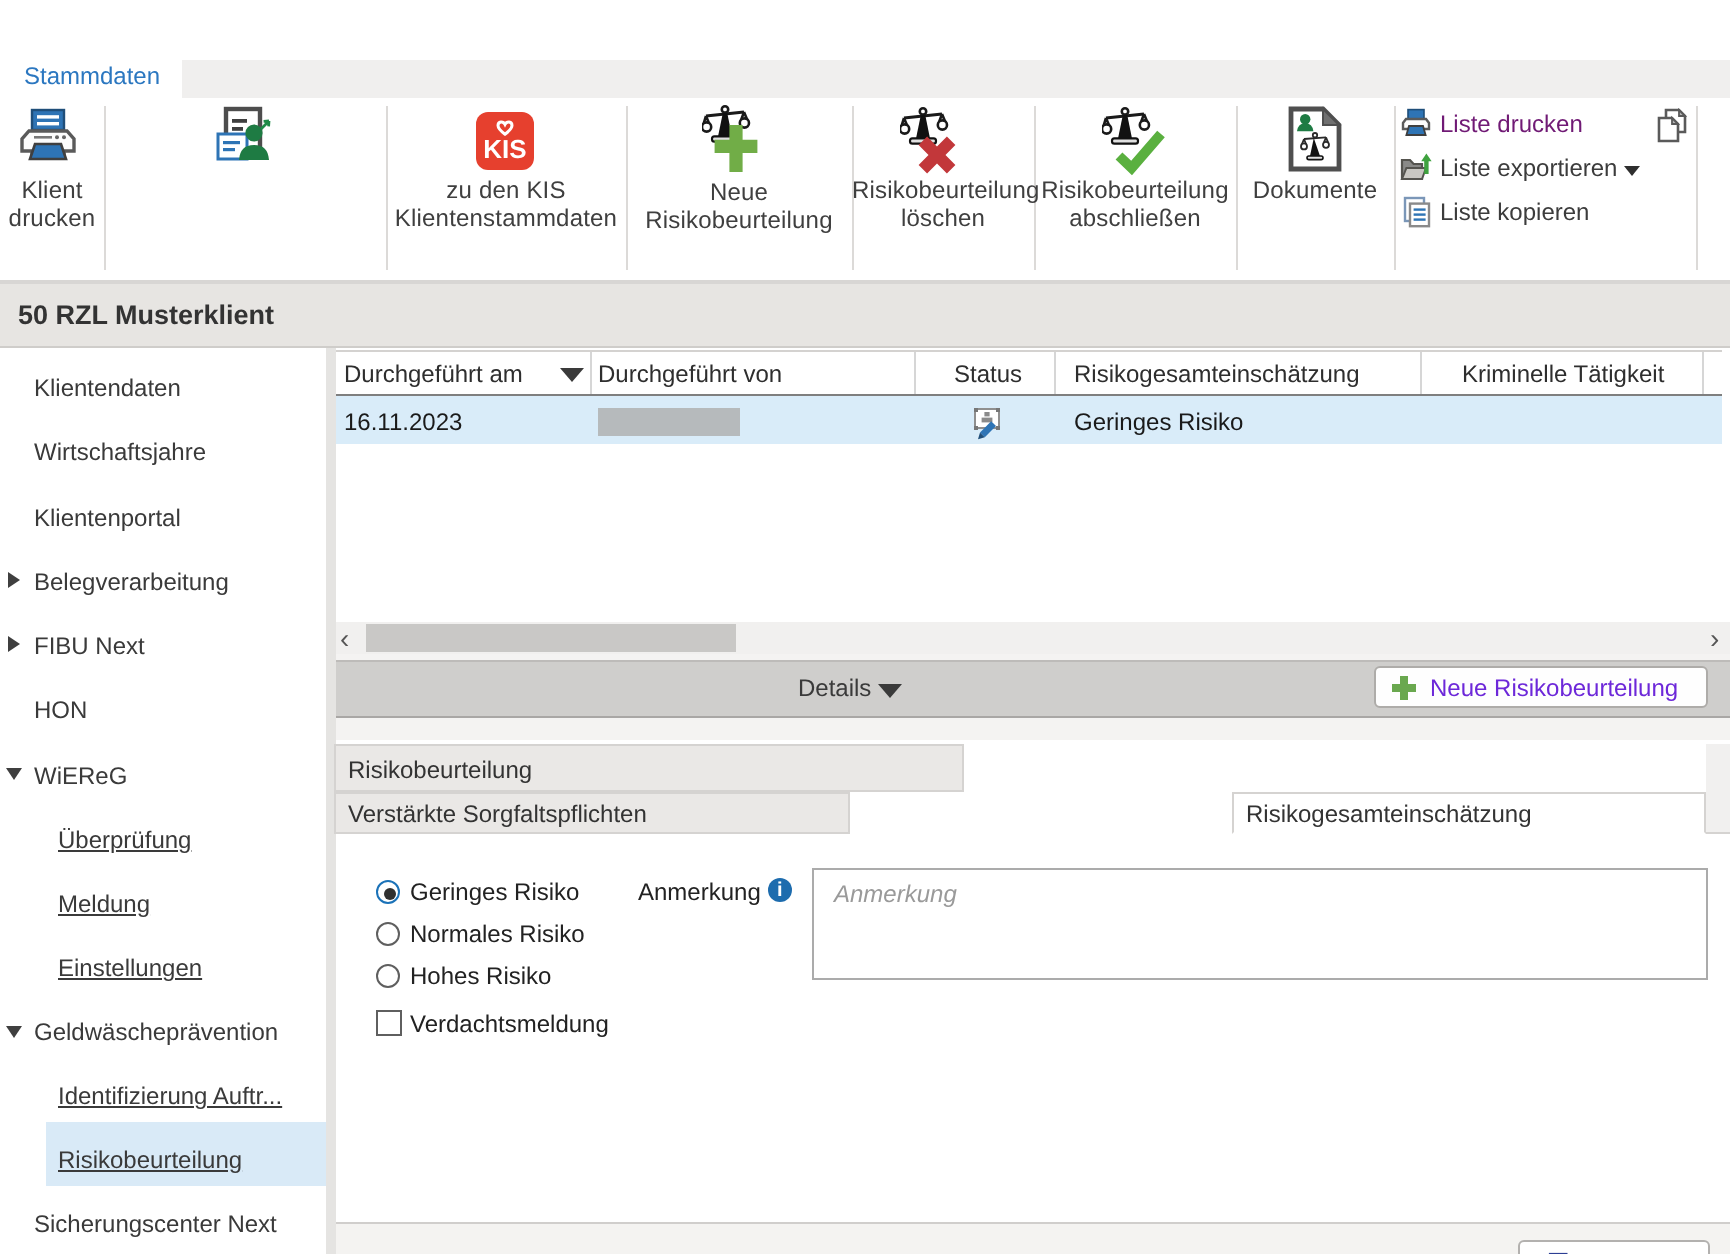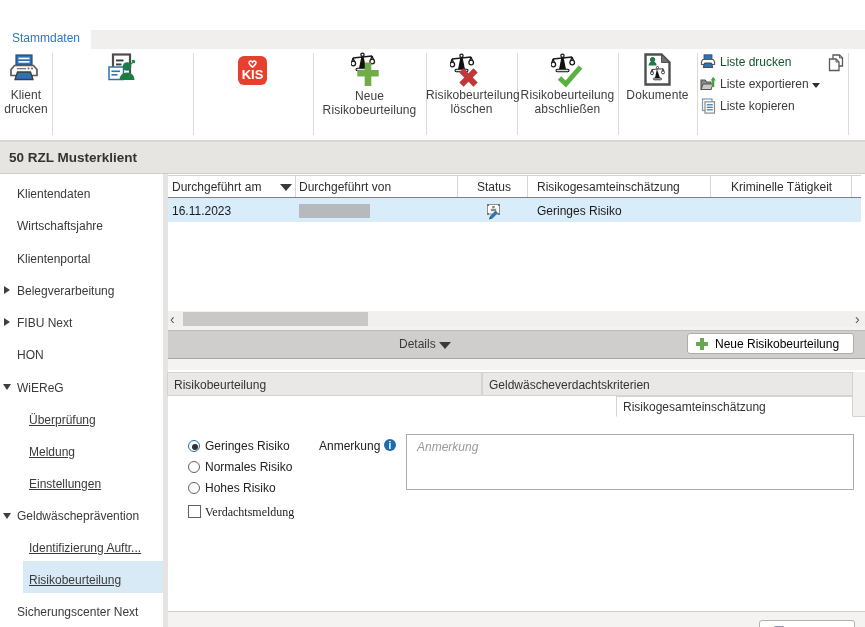--- a/index.html
+++ b/index.html
@@ -58,20 +58,21 @@
 <path d="M25.5 11.5 L29.5 7.5 M29.5 7.5 L26.8 7.7 M29.5 7.5 L29.3 10.2" stroke="#1e8a47" stroke-width="1.4" fill="none"></path>
 <circle cx="22" cy="13.5" r="4.3" fill="#1e7b43"></circle>
 <path d="M14.5 27 Q15 19.5 22 19.5 Q29 19.5 29.5 27 Z" fill="#1e7b43"></path>
 </svg>
 
 <div class="abs" style="left:238px;top:28px;width:29px;height:29px;background:#e6402e;border-radius:6px;"></div>
 <svg class="abs" style="left:238px;top:28px;" width="29" height="29" viewBox="0 0 29 29">
 <path d="M14.5 6.2 C13.6 4.4 11 4.6 11 6.8 C11 8.5 13 10 14.5 11.1 C16 10 18 8.5 18 6.8 C18 4.6 15.4 4.4 14.5 6.2 Z" fill="none" stroke="#fff" stroke-width="1.5"></path>
 <text x="14.5" y="23" text-anchor="middle" font-size="13" font-weight="bold" fill="#fff" font-family="Liberation Sans,sans-serif">KIS</text>
 </svg>
+<div class="lbl" style="left:193px;width:120px;">zu den KIS<br>Klientenstammdaten</div>
 
 <svg class="abs" style="left:351px;top:24px;" width="34" height="35" viewBox="0 0 34 35">
 <g id="scaleg" stroke="#1a1a1a" fill="none" stroke-width="1.3">
 <path d="M2 6 L21 4" stroke-width="1.6"></path>
 <circle cx="11.5" cy="2.7" r="1.6" fill="#fff"></circle>
 <path d="M10.4 4.6 L12.6 4.4 L15 16.2 L8 16.2 Z" fill="#111" stroke="none"></path>
 <rect x="5" y="16.2" width="13" height="2.6" rx="1.2" fill="#e0e0e0" stroke="#111" stroke-width="1.1"></rect>
 <path d="M2 6 L0.9 9.6 M2 6 L3.5 9.6"></path>
 <circle cx="2.3" cy="11.5" r="2.3"></circle>
 <path d="M21 4 L19.7 7.6 M21 4 L22.5 7.6"></path>
@@ -111,21 +112,21 @@
 <circle cx="19" cy="19.4" r="1.5"></circle>
 </g>
 </svg>
 <div class="lbl" style="left:618px;width:79px;">Dokumente</div>
 
 <svg class="abs" style="left:700px;top:26px;" width="16" height="16" viewBox="0 0 16 16">
 <rect x="4" y="0.8" width="8" height="5" fill="#2e74b5" stroke="#1f4e79" stroke-width="0.8"></rect>
 <path d="M3 5.5 L13 5.5 L14.5 7.5 L14.5 10.5 L1.5 10.5 L1.5 7.5 Z" fill="#fcfcfc" stroke="#5a5a5a" stroke-width="1.2"></path>
 <path d="M4.5 9 L11.5 9 L12.8 13.5 L3.2 13.5 Z" fill="#2e74b5" stroke="#3f3f3f" stroke-width="0.9"></path>
 </svg>
-<div class="abs" style="left:720px;top:27px;font-size:12px;color:#14532d;">Liste drucken</div>
+<div class="abs" style="left:720px;top:27px;font-size:12px;color:#701a75;">Liste drucken</div>
 <svg class="abs" style="left:700px;top:48px;" width="17" height="16" viewBox="0 0 17 16">
 <path d="M1 13.5 L1 4 L5 4 L6.8 6 L11 6 L11 13.5 Z" fill="#8a8a88" stroke="#55544f" stroke-width="1.1"></path>
 <path d="M1 13.5 L3.2 8 L13 8 L11 13.5 Z" fill="#c9c7c2" stroke="#55544f" stroke-width="1"></path>
 <line x1="13.2" y1="11" x2="13.2" y2="3.5" stroke="#3fa23f" stroke-width="2.2"></line>
 <path d="M10.6 4.6 L15.8 4.6 L13.2 0.8 Z" fill="#3fa23f"></path>
 </svg>
 <div class="abs" style="left:720px;top:49px;font-size:12px;color:#3c3c3c;">Liste exportieren</div>
 <div class="abs" style="left:812px;top:55px;width:0;height:0;border-left:4.5px solid transparent;border-right:4.5px solid transparent;border-top:5px solid #2f2f2f;"></div>
 <svg class="abs" style="left:700px;top:70px;" width="16" height="16" viewBox="0 0 16 16">
 <rect x="2.5" y="1" width="9.5" height="11.5" fill="#fff" stroke="#7b97b8" stroke-width="1.2"></rect>
@@ -204,37 +205,37 @@
 <div class="abs" style="left:183px;top:284px;width:185px;height:14px;background:#c9c8c6;"></div>
 
 <div class="abs" style="left:168px;top:299px;width:697px;height:43px;background:#f4f3f2;"></div>
 <div class="abs" style="left:168px;top:302px;width:697px;height:29px;background:#cfcecc;border-top:1px solid #bdbbb9;border-bottom:1px solid #a9a7a5;box-sizing:border-box;"></div>
 <div class="abs" style="left:399px;top:309px;font-size:12px;color:#3a3a3a;">Details</div>
 <div class="tri-d abs" style="left:439px;top:314px;"></div>
 <div class="abs" style="left:687px;top:305px;width:167px;height:21px;background:#fefefe;border:1px solid #aeaca9;border-radius:3px;box-sizing:border-box;"></div>
 <svg class="abs" style="left:695px;top:309px;" width="14" height="14" viewBox="0 0 14 14">
 <path d="M5 1 h4 v4 h4 v4 H9 v4 H5 V9 H1 V5 h4 z" fill="#6aa84f"></path>
 </svg>
-<div class="abs" style="left:715px;top:309px;font-size:12px;color:#000000;">Neue Risikobeurteilung</div>
+<div class="abs" style="left:715px;top:309px;font-size:12px;color:#6d28d9;">Neue Risikobeurteilung</div>
 
 <div class="tab1" style="left:167px;width:315px;">Risikobeurteilung</div>
-<div class="tab1" style="left:482px;width:371px;">Geldwäscheverdachtskriterien</div>
 <div class="abs" style="left:853px;top:344px;width:12px;height:24px;background:#f1f0ef;"></div>
+<div class="tab2" style="left:167px;width:258px;">Verstärkte Sorgfaltspflichten</div>
 <div class="tab2" style="left:616px;width:237px;background:#fff;border-bottom:1px solid #fff;">Risikogesamteinschätzung</div>
 <div class="abs" style="left:853px;top:368px;width:12px;height:21px;background:#f1f0ef;border-bottom:1px solid #d5d3d1;box-sizing:border-box;"></div>
 
 <div class="radio" style="left:188px;top:412px;border:1.5px solid #1b72b8;"></div>
 <div class="abs" style="left:191.5px;top:415.5px;width:6px;height:6px;border-radius:50%;background:#303030;"></div>
 <div class="abs" style="left:205px;top:411px;color:#222;">Geringes Risiko</div>
 <div class="radio" style="left:188px;top:433px;"></div>
 <div class="abs" style="left:205px;top:432px;color:#222;">Normales Risiko</div>
 <div class="radio" style="left:188px;top:454px;"></div>
 <div class="abs" style="left:205px;top:453px;color:#222;">Hohes Risiko</div>
 <div class="abs" style="left:188px;top:477px;width:11px;height:11px;border:1px solid #5f5f5f;background:#fff;"></div>
-<div class="abs" style="left:205px;top:477px;color:#222;font-family:Liberation Serif, serif;">Verdachtsmeldung</div>
+<div class="abs" style="left:205px;top:477px;color:#222;">Verdachtsmeldung</div>
 <div class="abs" style="left:319px;top:411px;color:#222;">Anmerkung</div>
 <div class="abs" style="left:384px;top:411px;width:12px;height:12px;border-radius:50%;background:#1d6cae;"></div>
 <div class="abs" style="left:388.5px;top:412px;color:#fff;font-size:10px;font-weight:bold;">i</div>
 <div class="abs" style="left:406px;top:406px;width:448px;height:56px;border:1px solid #ababab;background:#fff;box-sizing:border-box;"></div>
 <div class="abs" style="left:417px;top:412px;font-style:italic;color:#9a9a9a;">Anmerkung</div>
 
 <div class="abs" style="left:168px;top:583px;width:697px;height:44px;background:#f4f3f1;border-top:1px solid #d0cecc;box-sizing:border-box;"></div>
 <div class="abs" style="left:759px;top:592px;width:96px;height:28px;background:#fff;border:1px solid #b3b1af;border-radius:3px;box-sizing:border-box;"></div>
 <svg class="abs" style="left:769px;top:598px;" width="16" height="16" viewBox="0 0 16 16">
 <path d="M2.2 1 V14 H15" stroke="#2d3f94" stroke-width="2.8" fill="none"></path>

